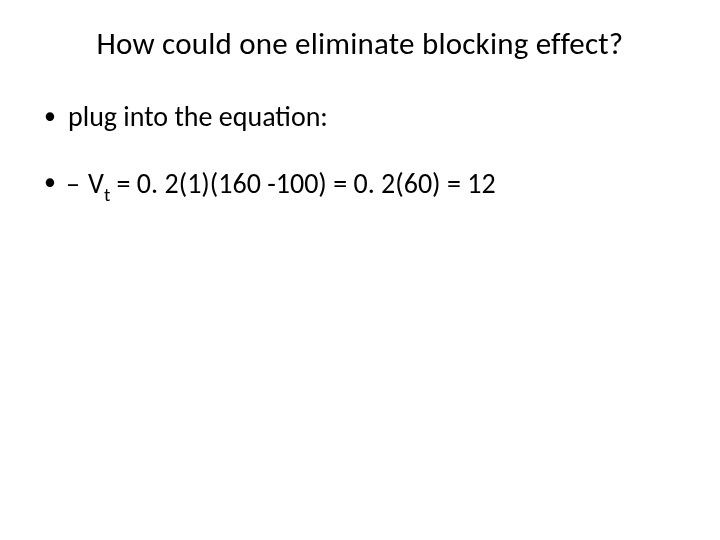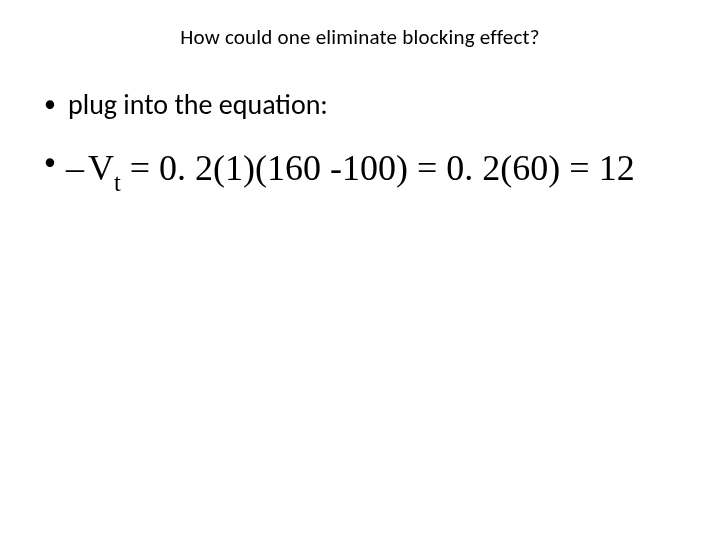--- a/index.html
+++ b/index.html
@@ -12,58 +12,57 @@
     color: #000;
   }
   .slide {
     position: relative;
     width: 720px;
     height: 540px;
     box-sizing: border-box;
     padding: 18px 40px 30px 40px;
   }
   .title {
-    font-size: 21px;
+    font-size: 31px;
     text-align: center;
     margin: 6px 0 38px 0;
     font-weight: 400;
     letter-spacing: 0.2px;
   }
   ul.lvl1 {
     list-style: none;
     padding: 0;
     margin: 0;
   }
   ul.lvl1 > li {
     position: relative;
     padding-left: 28px;
     font-size: 28px;
     line-height: 1.2;
-    margin-bottom: 24px;
+    margin-bottom: 32px;
   }
   ul.lvl1 > li::before {
     content: "•";
     position: absolute;
     left: 4px;
     top: 0;
     font-size: 24px;
     line-height: 1.3;
   }
   ul.lvl2 {
     list-style: none;
     padding: 0;
     margin: 0 0 0 26px;
   }
   ul.lvl2 > li {
     position: relative;
     padding-left: 22px;
-    font-size: 36px;
+    font-size: 28px;
     line-height: 1.25;
     margin-bottom: 30px;
-    font-family: Liberation Serif, serif;
   }
   ul.lvl2 > li::before {
     content: "–";
     position: absolute;
     left: 0;
     top: 0;
   }
   .sub {
     font-size: 0.68em;
     vertical-align: sub;

